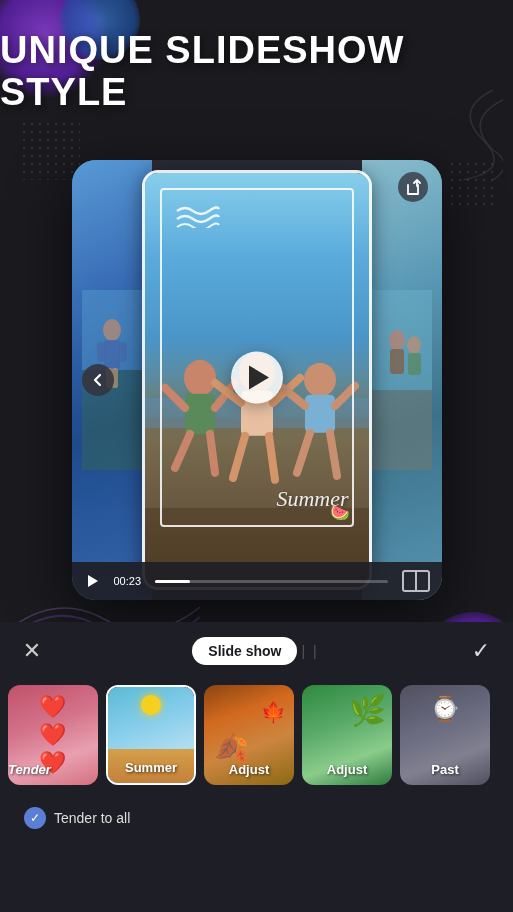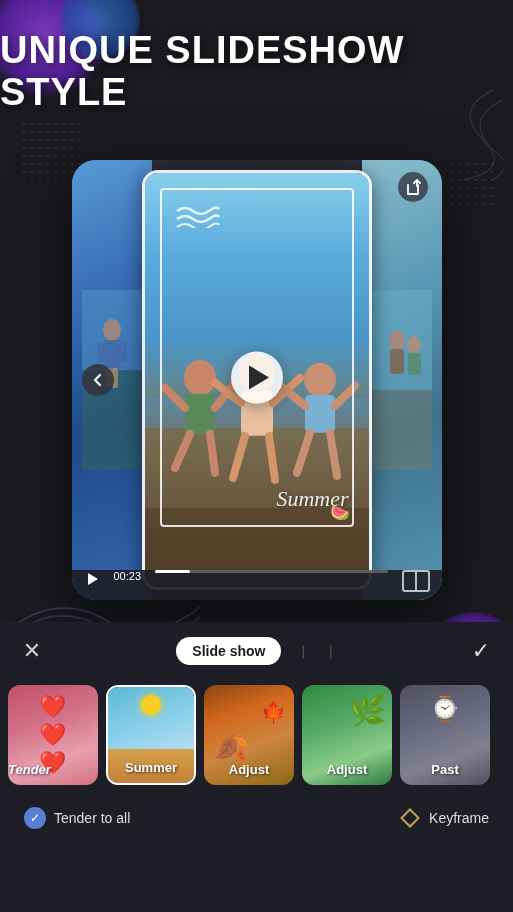--- a/index.html
+++ b/index.html
@@ -243,24 +243,25 @@
       justify-content: center;
       cursor: pointer;
       z-index: 20;
     }
 
     
     .preview-controls {
       position: absolute;
       bottom: 0;
       left: 0; right: 0;
-      height: 30px;
+      height: 38px;
       background: rgba(30,30,38,0.92);
       display: flex;
-      padding: 0 12px;
+      align-items: center;
+      padding: 8px 12px;
       gap: 8px;
     }
     .play-small {
       width: 18px;
       height: 18px;
       display: flex;
       align-items: center;
       justify-content: center;
     }
     .play-small-tri {
@@ -334,21 +335,21 @@
       cursor: pointer;
     }
     .tab-close-x {
       font-size: 22px;
       color: #ccc;
       line-height: 1;
     }
     .tab-items {
       display: flex;
       align-items: center;
-      gap: 16px;
+      gap: 0;
     }
     .tab-item {
       padding: 6px 16px;
       border-radius: 20px;
       font-size: 14px;
       font-weight: 600;
       cursor: pointer;
       color: #aaa;
     }
     .tab-item.active {
@@ -714,21 +715,15 @@
 
   </div>
 
   <div class="action-bar">
     <div class="apply-all-btn">
       <div class="apply-check-icon">
         <span class="apply-check-inner">✓</span>
       </div>
       <span class="apply-all-label">Tender to all</span>
     </div>
-    <div class="keyframe-btn">
-      <div class="keyframe-icon">
-        <div class="keyframe-diamond"></div>
-      </div>
-      <span class="keyframe-label">Keyframe</span>
-    </div>
   </div>
 
 </div>
 
 </body></html>

